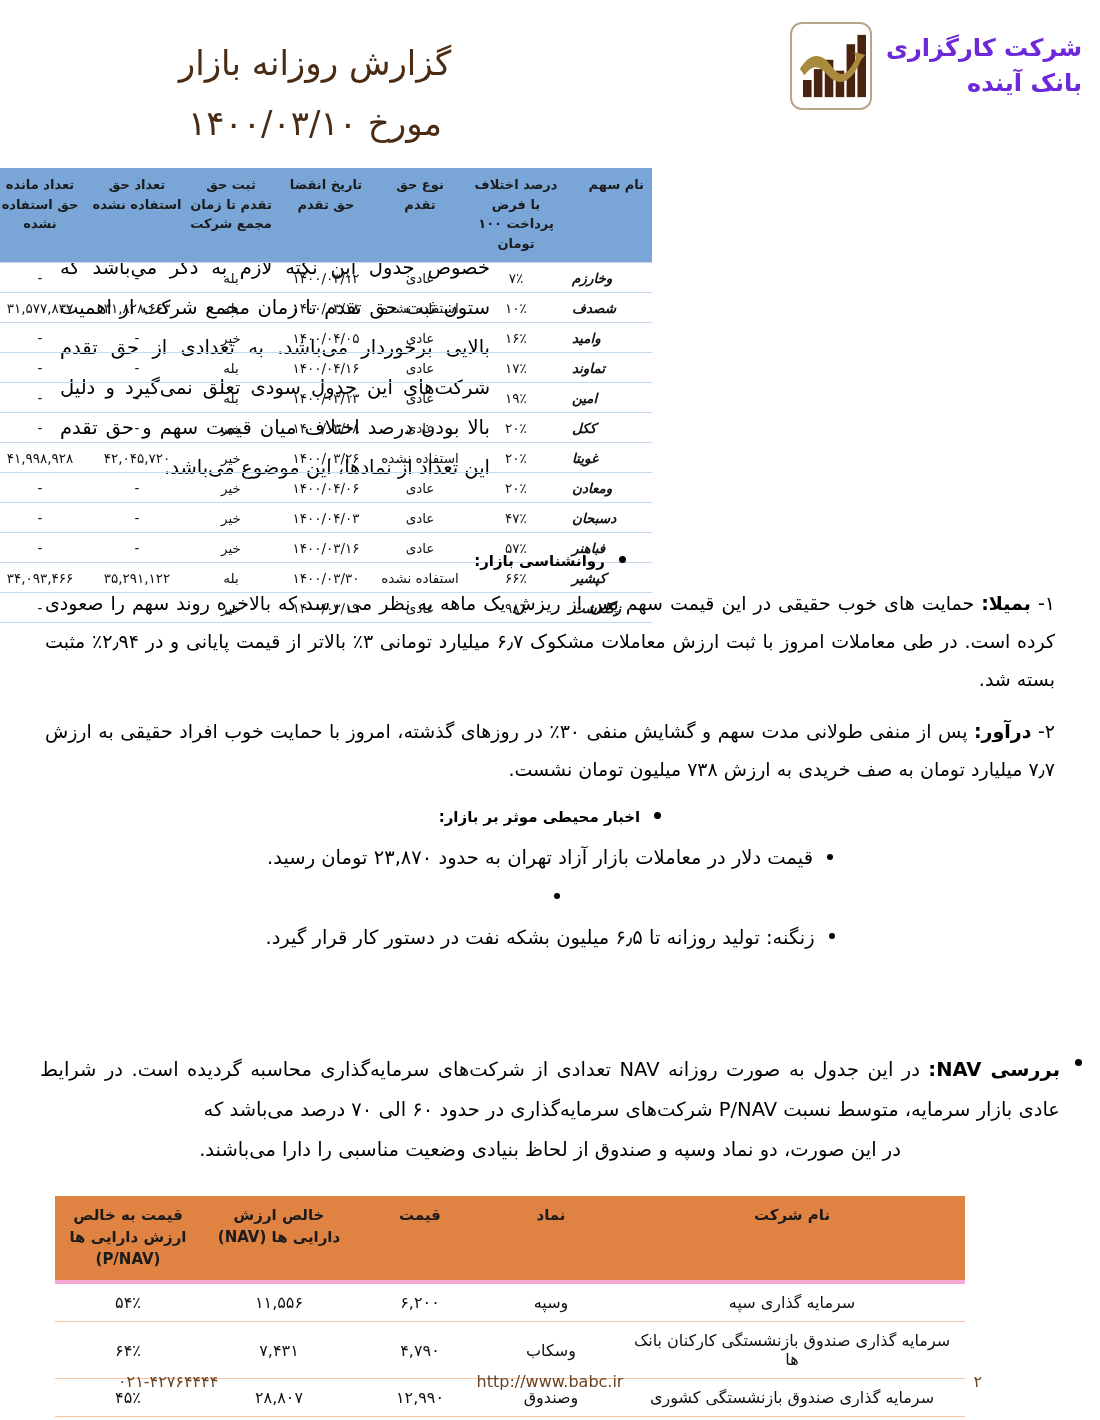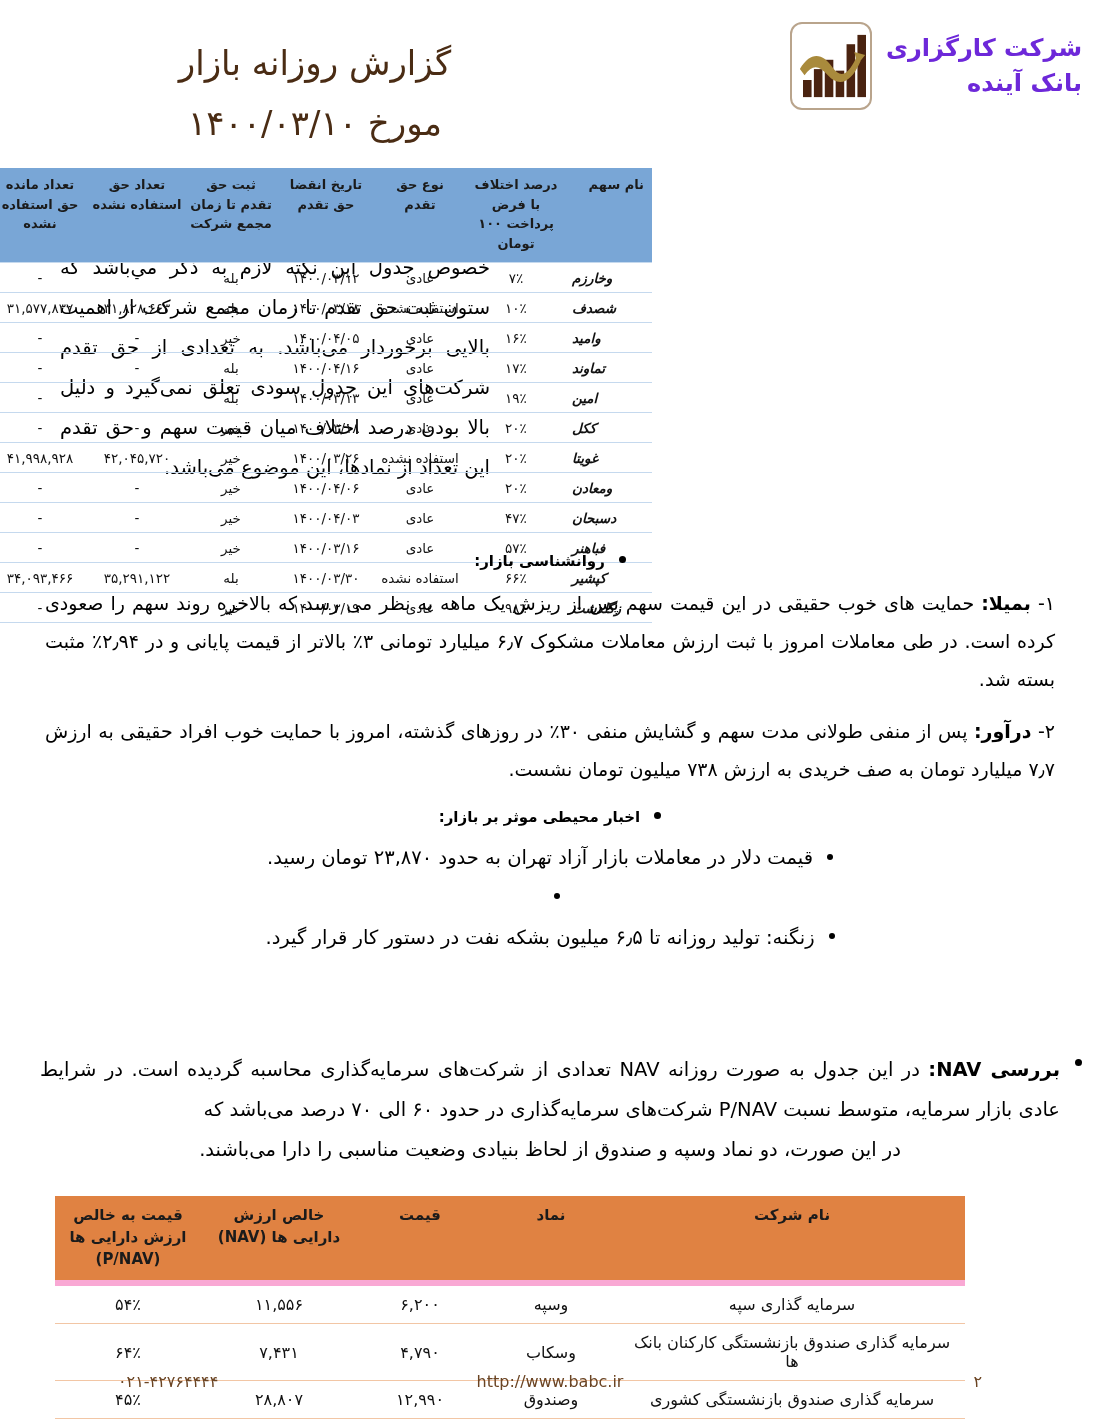--- a/index.html
+++ b/index.html
@@ -253,21 +253,21 @@
   }
   table.navt td {
     border-bottom: 1px solid #f2c6a5;
     padding: 9px 8px;
     text-align: center;
     font-size: 16px;
     color: #111;
     background: #fff;
   }
   table.navt td.cname { text-align: center; }
-  table.navt tr:first-child td { border-top: 6px solid #f9a8d4; }
+  table.navt tr:first-child td { border-top: 4px solid #f9a8d4; }
 
   
   .footer {
     position: absolute;
     bottom: 18px;
     left: 0;
     width: 1100px;
     height: 30px;
     color: #6b4423;
     font-size: 16px;

